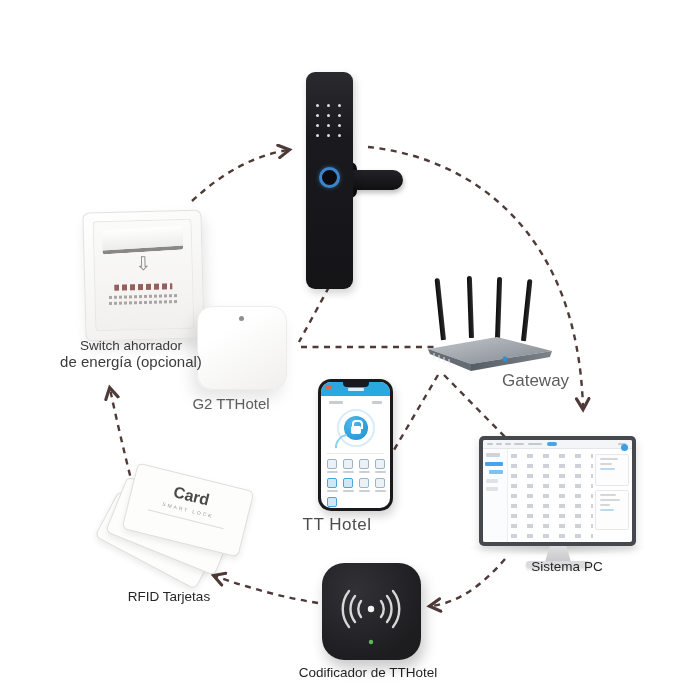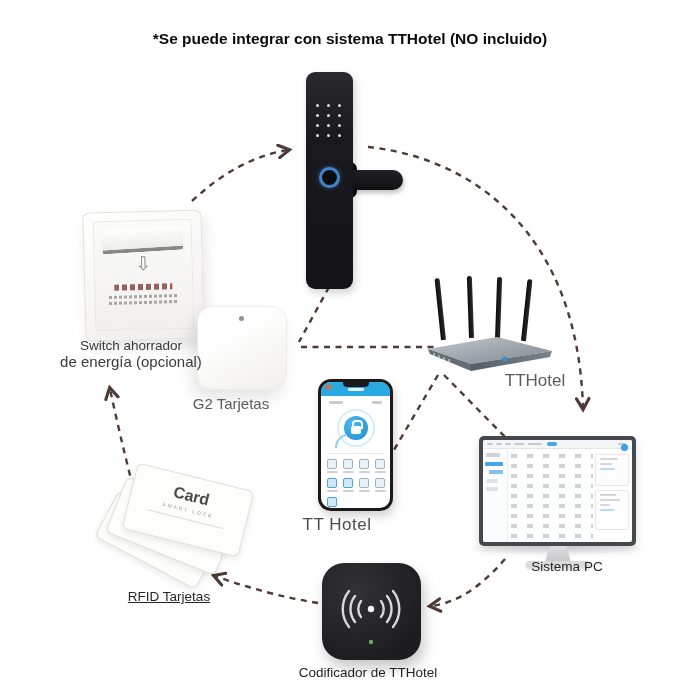--- a/index.html
+++ b/index.html
@@ -123,21 +123,20 @@
   
   .encoder{left:322px;top:563px;width:99px;height:97px;border-radius:22px;z-index:2;
     background:radial-gradient(circle at 35% 28%,#323236,#1d1d20 75%);
     box-shadow:3px 8px 14px rgba(0,0,0,.22);}
 </style>
 </head>
 <body>
 
 <div class="stage">
 
-  <div class="abs title">*Se puede integrar con sistema TTHotel (NO incluido)</div>
 
   <div class="abs handle-hub"></div>
   <div class="abs handle"></div>
   <div class="abs lock-body">
     <div class="keypad">
       <span></span>
         <span></span>
         <span></span>
         <span></span>
         <span></span>
@@ -160,21 +159,21 @@
       <div class="switch-tx2"></div>
       <div class="switch-tx3"></div>
     </div>
   </div>
   <div class="abs lbl lbl-sm" style="left:58px;top:338px;width:146px;color:#3b3b3b;">Switch ahorrador</div>
   <div class="abs lbl" style="left:48px;top:353px;width:166px;font-size:15px;color:#3b3b3b;">de energía (opcional)</div>
 
   <div class="abs gateway">
     <div class="gw-dot"></div>
   </div>
-  <div class="abs lbl lbl-md" style="left:173px;top:395px;width:116px;">G2 Tarjetas</div>
+  <div class="abs lbl lbl-md" style="left:173px;top:395px;width:116px;">G2 TTHotel</div>
 
   <div class="abs router">
     <div class="ant" style="left:16px;top:2px;transform:rotate(-6deg);"></div>
     <div class="ant" style="left:44px;top:0px;transform:rotate(-2deg);"></div>
     <div class="ant" style="left:70px;top:1px;transform:rotate(2deg);"></div>
     <div class="ant" style="left:96px;top:3px;transform:rotate(6deg);"></div>
     <svg width="130" height="42" viewBox="0 0 130 42" style="position:absolute;left:0;top:58px;">
       <defs>
         <linearGradient id="rtop" x1="0" y1="0" x2="1" y2="1">
           <stop offset="0" stop-color="#c2c7cd"></stop>
@@ -190,21 +189,21 @@
       <polygon points="46,30 127,17 125,23 46,37" fill="url(#rfront)"></polygon>
       <g stroke="#e8eaec" stroke-width="1">
         <line x1="9" y1="19" x2="9" y2="25"></line>
           <line x1="14" y1="21" x2="14" y2="27"></line>
         <line x1="19" y1="23" x2="19" y2="29"></line>
           <line x1="24" y1="25" x2="24" y2="31"></line>
       </g>
       <circle cx="80" cy="25" r="2.4" fill="#2f8fd4"></circle>
     </svg>
   </div>
-  <div class="abs lbl lbl-lg" style="left:502px;top:371px;width:66px;color:#5c5c5c;">TTHotel</div>
+  <div class="abs lbl lbl-lg" style="left:502px;top:371px;width:66px;color:#5c5c5c;">Gateway</div>
 
   <div class="abs phone">
     <div class="phone-screen">
       <div class="p-head"></div>
       <div class="p-cam"></div>
       <div class="p-title"></div>
       <div class="p-notch"></div>
       <div class="p-sub" style="left:8px;width:14px;"></div>
       <div class="p-sub" style="right:8px;width:10px;"></div>
       <div class="p-ring">
@@ -302,21 +301,21 @@
       </div>
     <div class="card c2">
         <div class="card-edge"></div>
       </div>
     <div class="card c1">
       <div class="card-word">Card</div>
       <div class="card-sub">SMART LOCK</div>
       <div class="card-line"></div>
     </div>
   </div>
-  <div class="abs lbl lbl-sm" style="left:116px;top:589px;width:106px;color:#262626;text-decoration:underline;">RFID Tarjetas</div>
+  <div class="abs lbl lbl-sm" style="left:116px;top:589px;width:106px;color:#262626;">RFID Tarjetas</div>
 
   <div class="abs encoder">
     <svg width="99" height="97" viewBox="0 0 99 97">
       <g stroke="#eceaea" stroke-width="2.4" fill="none" stroke-linecap="round" opacity="0.9">
         <path d="M59,38 A13,13 0 0 1 59,54"></path>
         <path d="M65,33 A21,21 0 0 1 65,59"></path>
         <path d="M71,28 A29,29 0 0 1 71,64"></path>
         <path d="M39,38 A13,13 0 0 0 39,54"></path>
         <path d="M33,33 A21,21 0 0 0 33,59"></path>
         <path d="M27,28 A29,29 0 0 0 27,64"></path>

